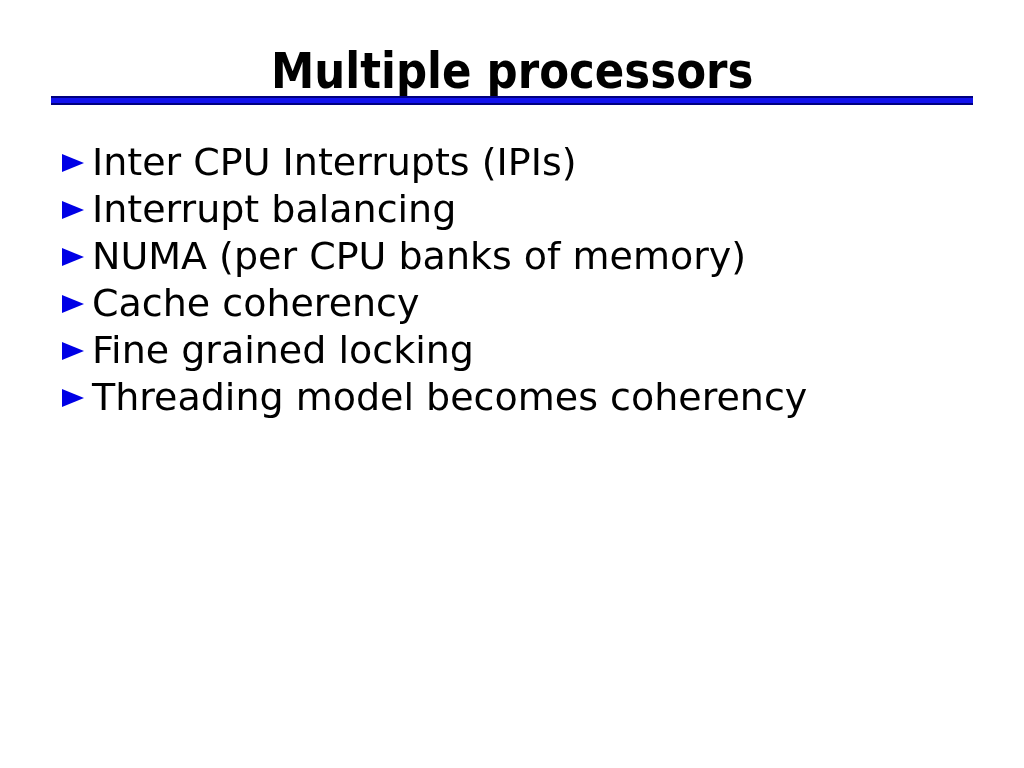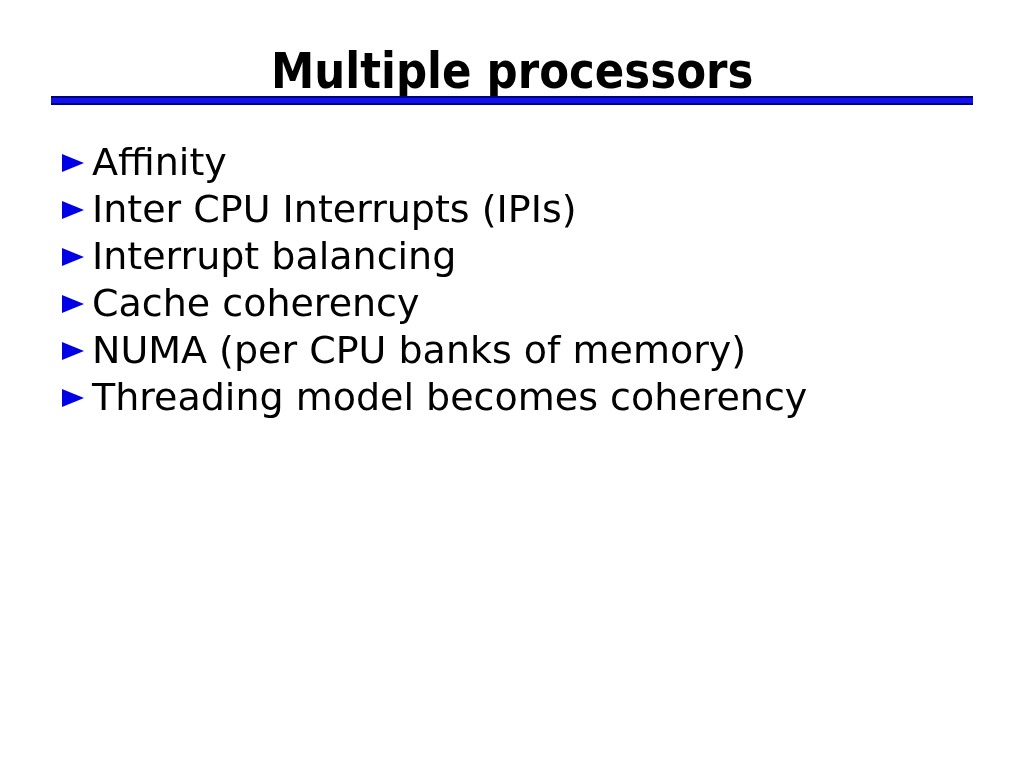--- a/index.html
+++ b/index.html
@@ -89,37 +89,37 @@
 
   <h1 class="title">
     <span class="condense">Multiple processors</span>
   </h1>
 
   <div class="rule"></div>
 
   <ul class="bullets">
     <li>
       <span class="tri"></span>
-      <span>Affinity</span>
-    </li>
-    <li>
-      <span class="tri"></span>
       <span>Inter CPU Interrupts (IPIs)</span>
     </li>
     <li>
       <span class="tri"></span>
       <span>Interrupt balancing</span>
     </li>
     <li>
       <span class="tri"></span>
+      <span>NUMA (per CPU banks of memory)</span>
+    </li>
+    <li>
+      <span class="tri"></span>
       <span>Cache coherency</span>
     </li>
     <li>
       <span class="tri"></span>
-      <span>NUMA (per CPU banks of memory)</span>
+      <span>Fine grained locking</span>
     </li>
     <li>
       <span class="tri"></span>
       <span>Threading model becomes coherency</span>
     </li>
   </ul>
 
 </div>
 
 </body></html>

